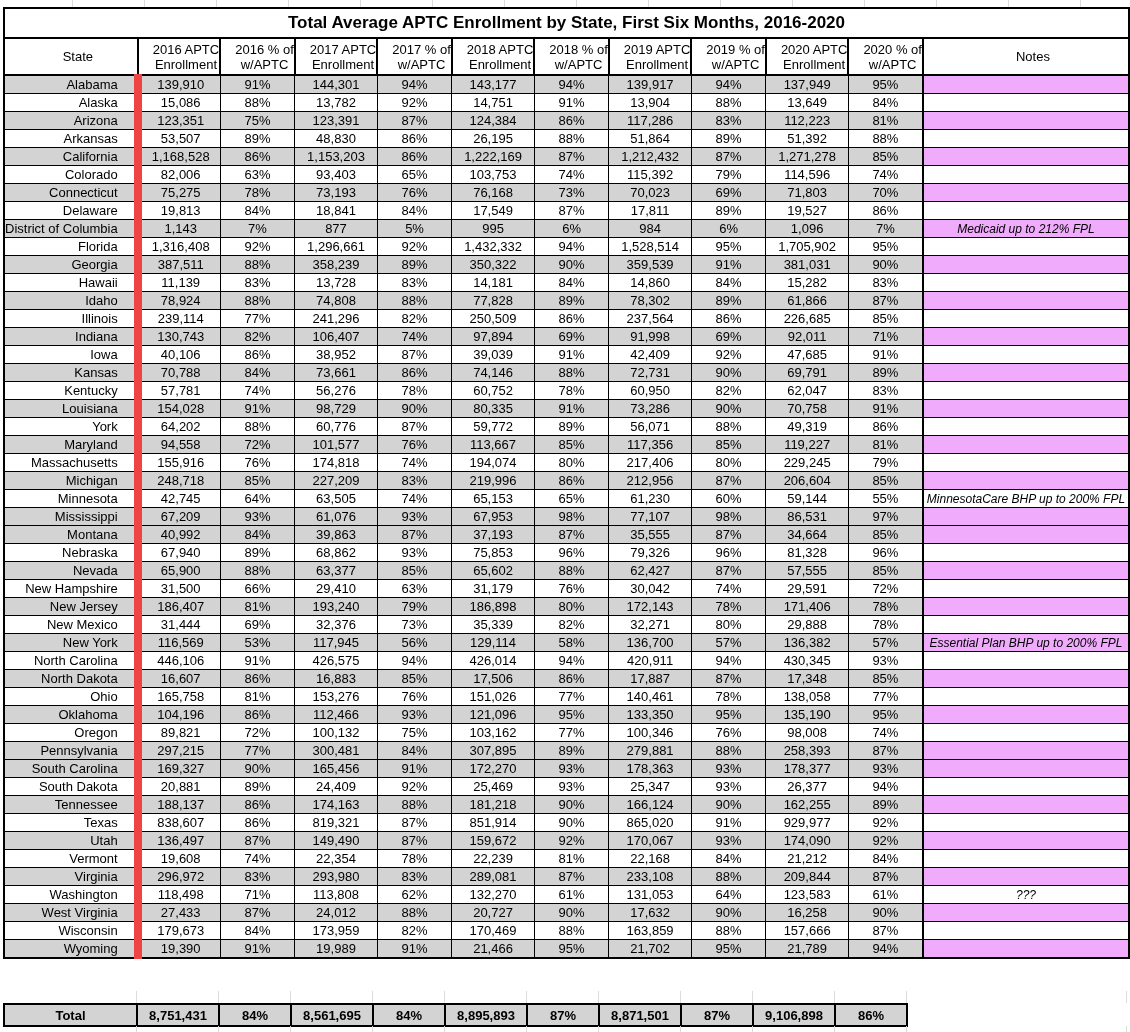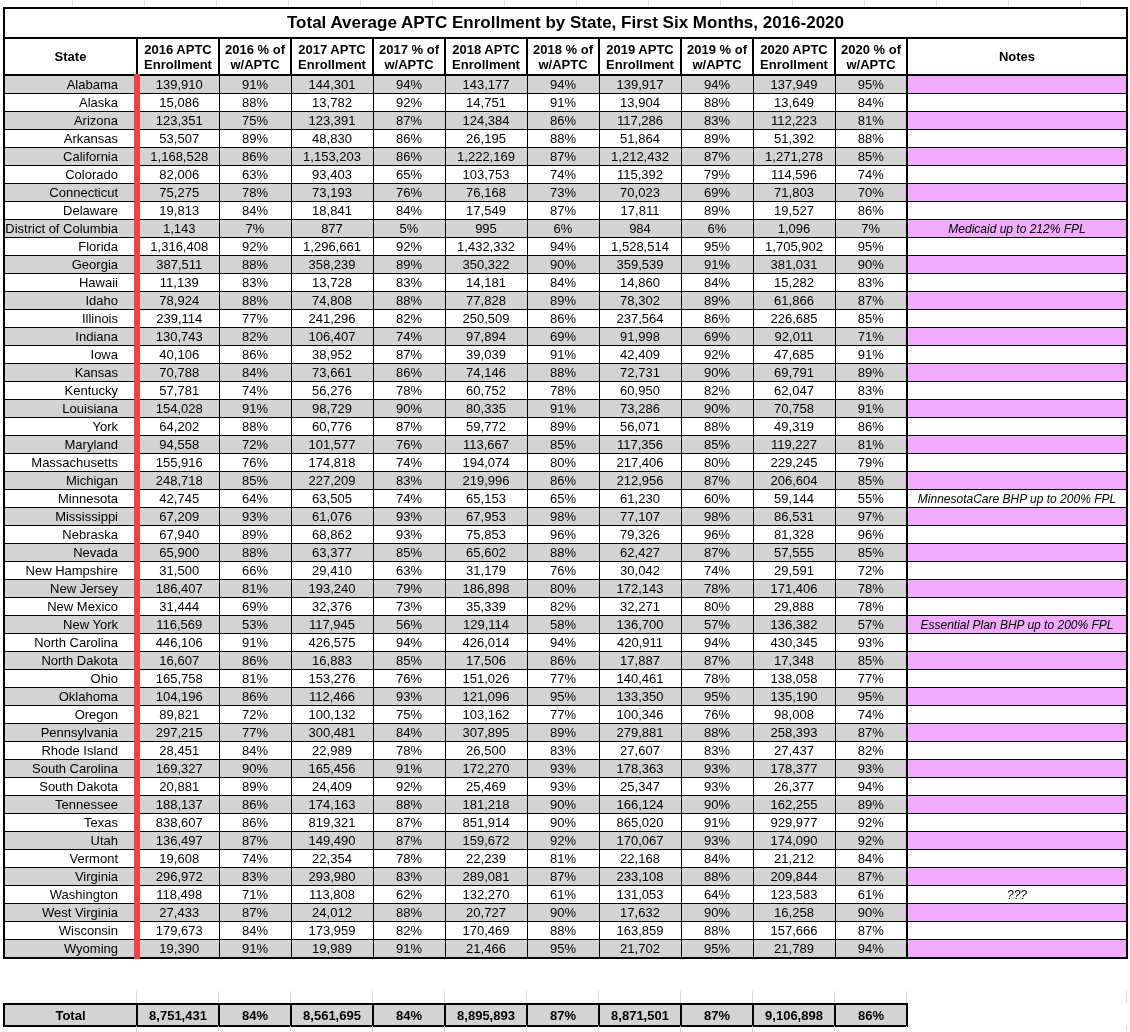--- a/index.html
+++ b/index.html
@@ -25,29 +25,29 @@
     border: 2px solid #000;
   }
   #main td, #main th { overflow: hidden; white-space: nowrap; padding: 0; }
 
   #main td.title-cell {
     height: 28px; border: 2px solid #000;
     text-align: center; font-weight: bold; font-size: 17px;
   }
   #main th {
     height: 35px; border: 2px solid #000;
-    font-size: 13px; font-weight: bold; text-align: center;
-    line-height: 15px; vertical-align: middle;
+    font-size: 13px; font-weight: normal; text-align: center;
+    line-height: 15px; vertical-align: middle; padding-left: 14px;
   }
   #main tbody td {
     height: 17px; border: 1px solid #000;
     font-size: 13px; text-align: center; vertical-align: middle;
   }
   #main tbody td.state {
-    text-align: right; padding-right: 16px; border-right: 6px solid #ef4444;
+    text-align: right; padding-right: 16px; border-right: 8px solid #ef4444;
   }
   #main tbody td.note {
     border-left: 2px solid #000; font-style: italic; font-size: 12px;
     background: #ffffff;
   }
   #main tbody tr.shade td { background: #d3d3d3; }
   #main tbody tr.shade td.note { background: #f0abfc; }
 
   table#total-table {
     position: absolute; left: 3px; top: 1003px;
@@ -462,20 +462,34 @@
           <td>61,076</td>
           <td>93%</td>
           <td>67,953</td>
           <td>98%</td>
           <td>77,107</td>
           <td>98%</td>
           <td>86,531</td>
           <td>97%</td>
           <td class="note"></td>
         </tr>
+        <tr class="shade">
+          <td class="state">Montana</td>
+          <td>40,992</td>
+          <td>84%</td>
+          <td>39,863</td>
+          <td>87%</td>
+          <td>37,193</td>
+          <td>87%</td>
+          <td>35,555</td>
+          <td>87%</td>
+          <td>34,664</td>
+          <td>85%</td>
+          <td class="note"></td>
+        </tr>
         <tr class="">
           <td class="state">Nebraska</td>
           <td>67,940</td>
           <td>89%</td>
           <td>68,862</td>
           <td>93%</td>
           <td>75,853</td>
           <td>96%</td>
           <td>79,326</td>
           <td>96%</td>
@@ -628,34 +642,20 @@
           <td>297,215</td>
           <td>77%</td>
           <td>300,481</td>
           <td>84%</td>
           <td>307,895</td>
           <td>89%</td>
           <td>279,881</td>
           <td>88%</td>
           <td>258,393</td>
           <td>87%</td>
-          <td class="note"></td>
-        </tr>
-        <tr class="">
-          <td class="state">Rhode Island</td>
-          <td>28,451</td>
-          <td>84%</td>
-          <td>22,989</td>
-          <td>78%</td>
-          <td>26,500</td>
-          <td>83%</td>
-          <td>27,607</td>
-          <td>83%</td>
-          <td>27,437</td>
-          <td>82%</td>
           <td class="note"></td>
         </tr>
         <tr class="shade">
           <td class="state">South Carolina</td>
           <td>169,327</td>
           <td>90%</td>
           <td>165,456</td>
           <td>91%</td>
           <td>172,270</td>
           <td>93%</td>

